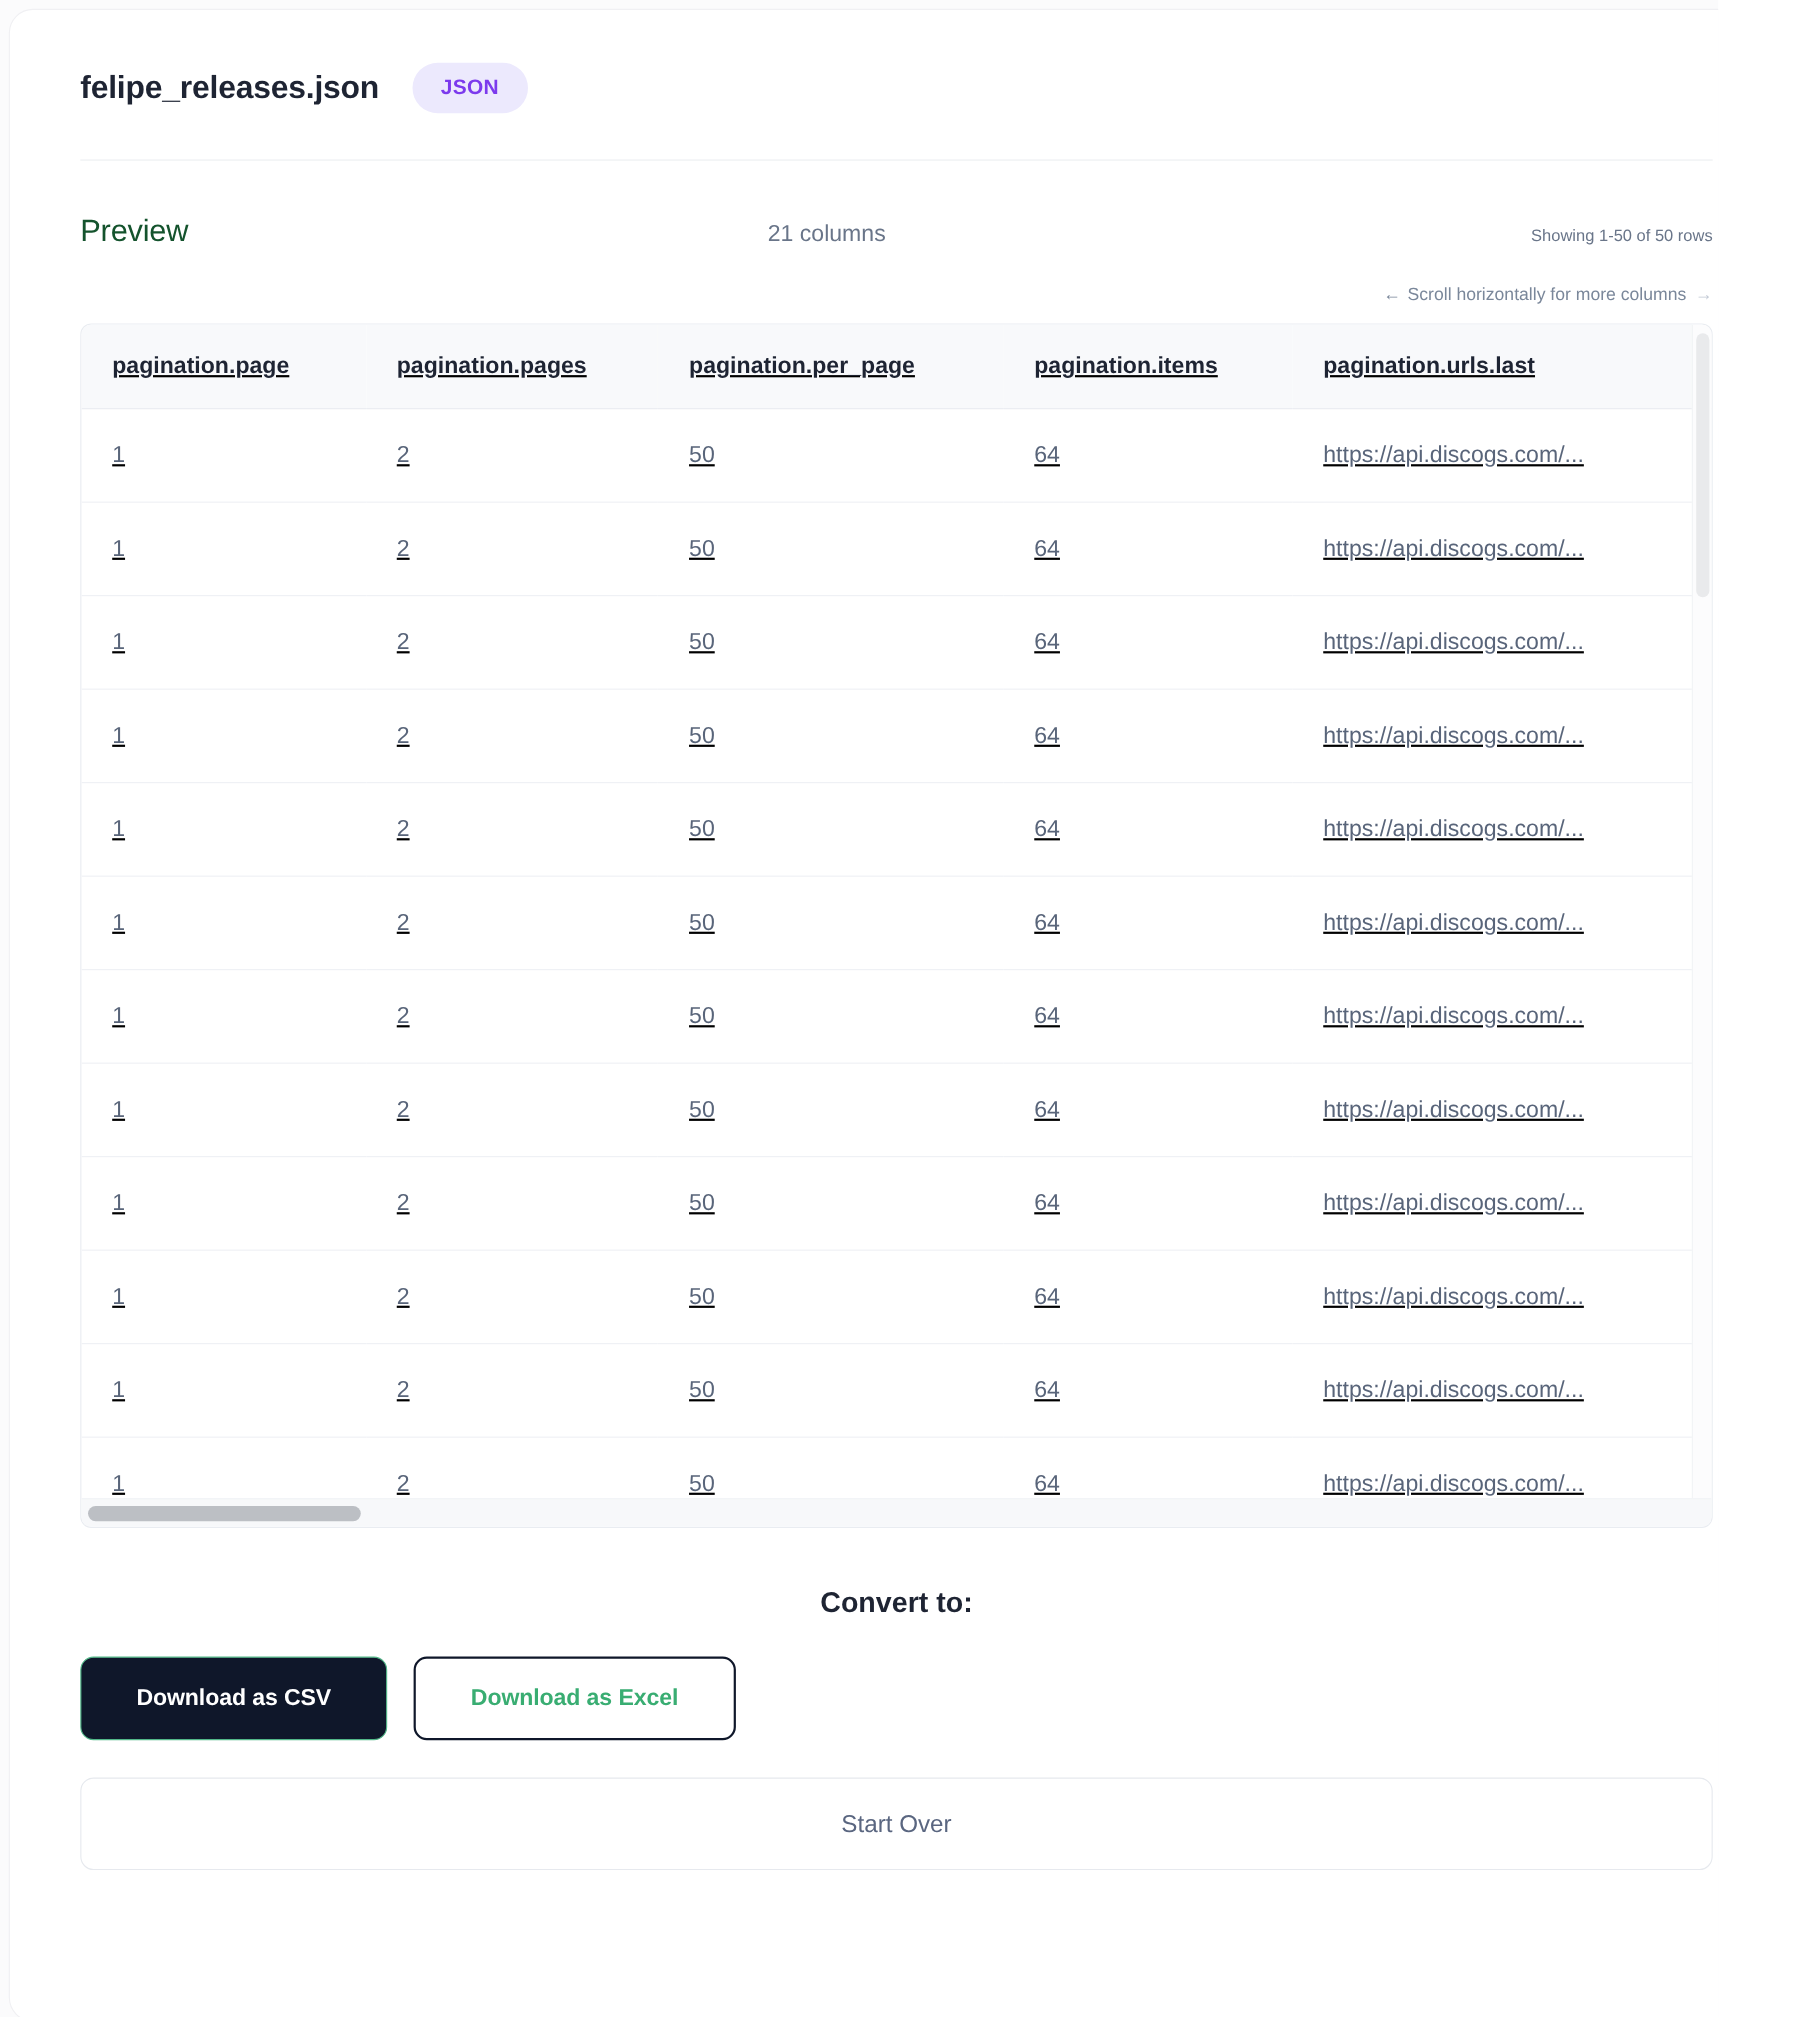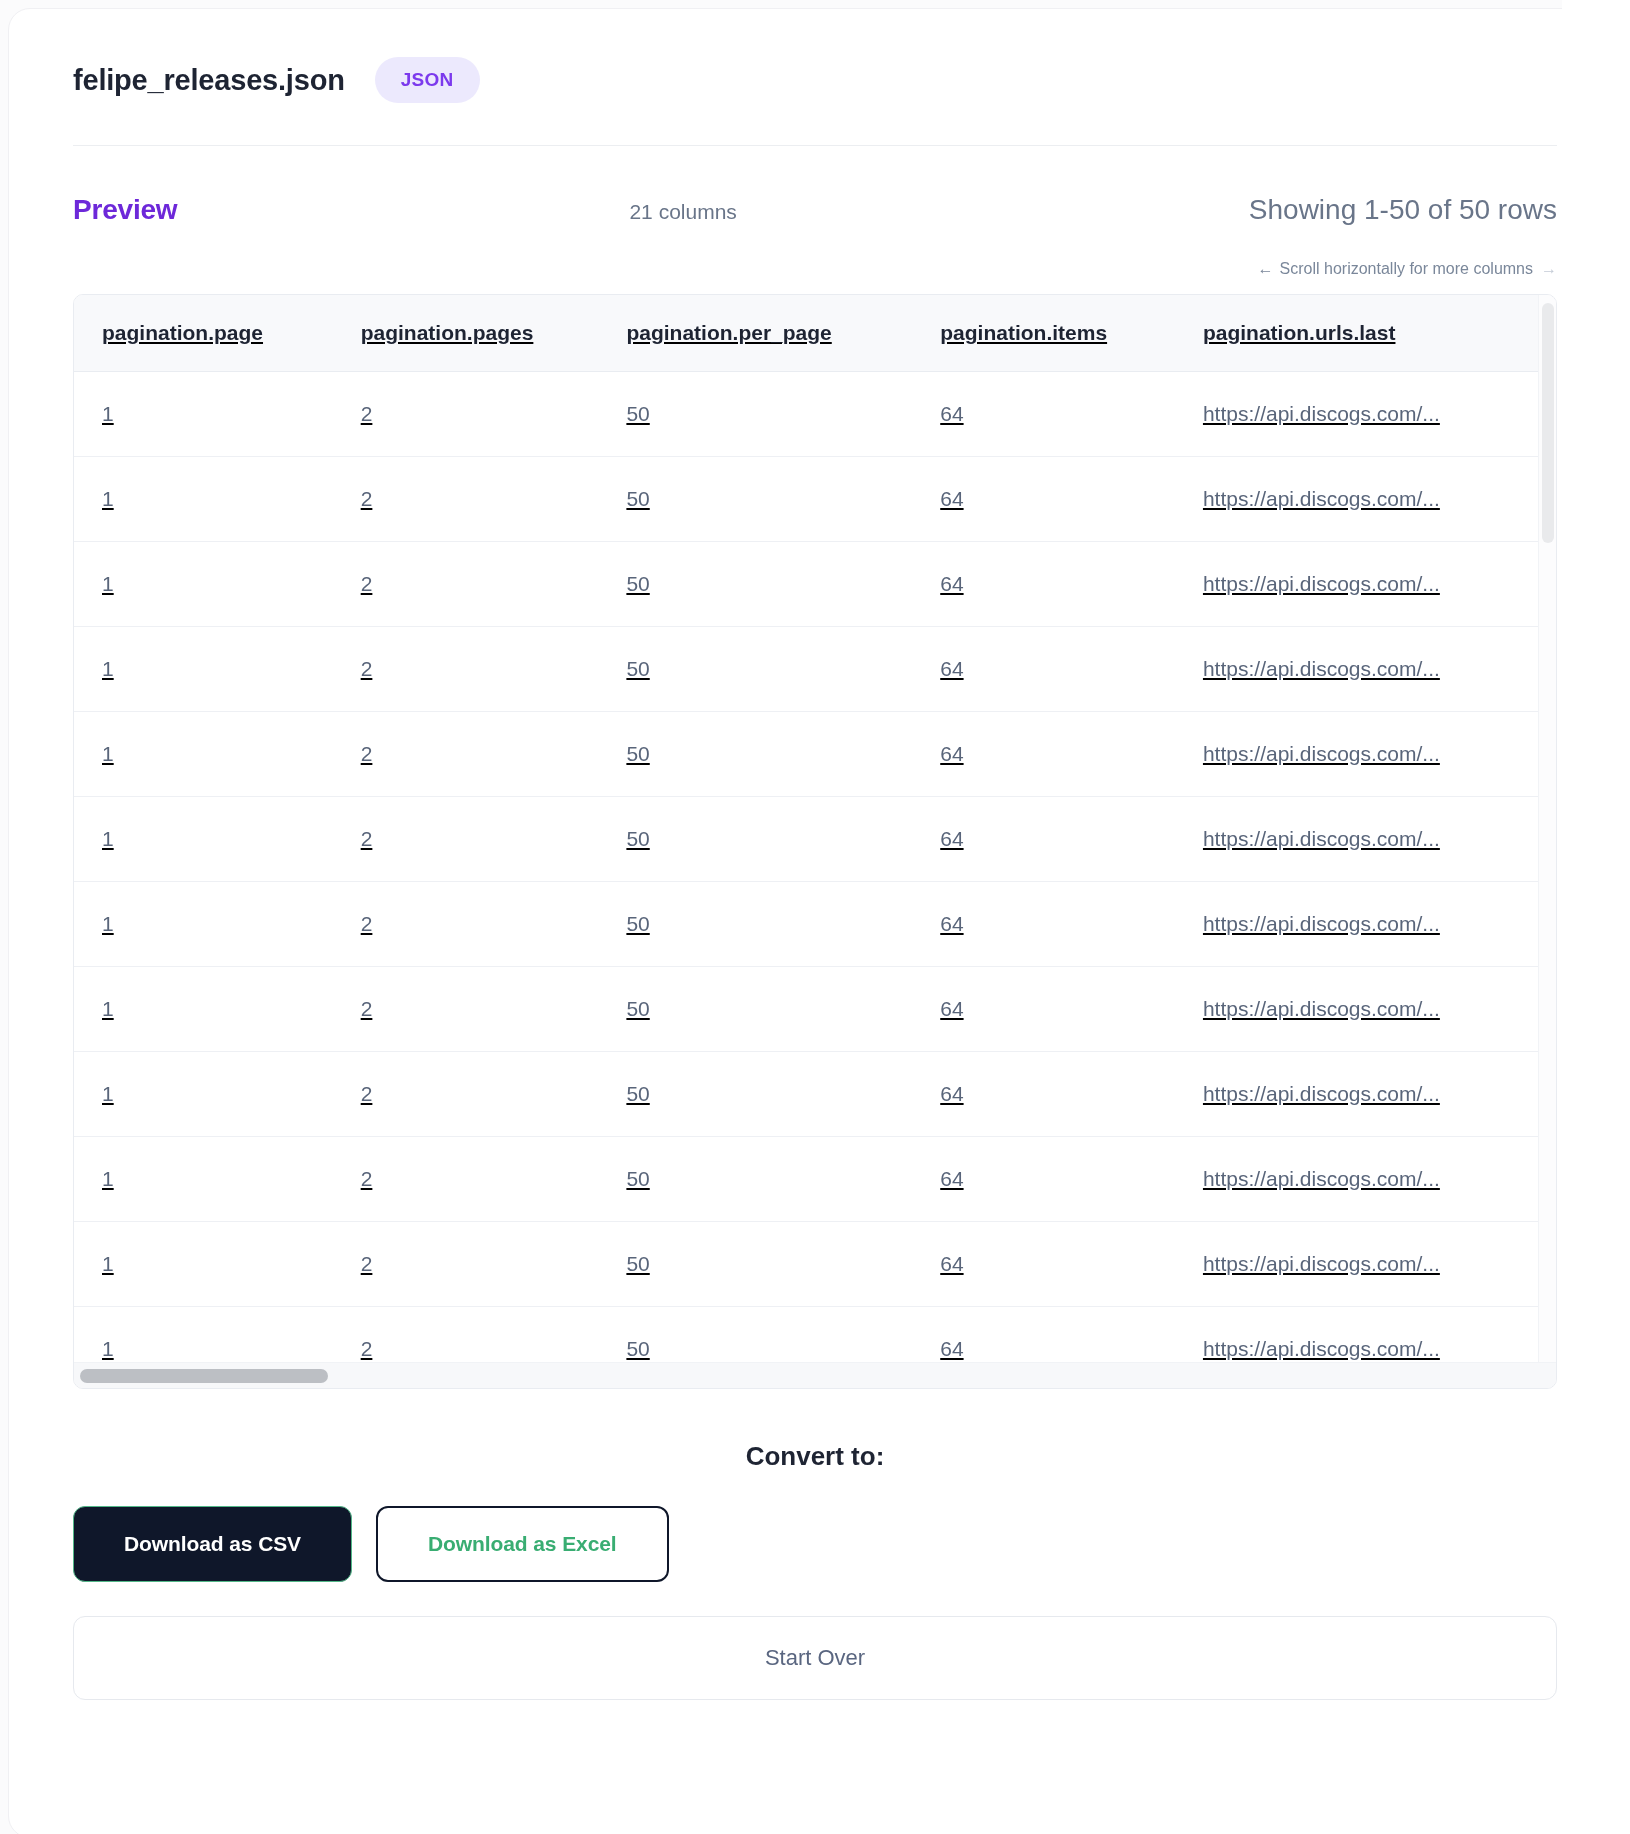--- a/index.html
+++ b/index.html
@@ -61,35 +61,35 @@
   }
 
   
   .preview-row {
     display: flex;
     align-items: baseline;
     padding-top: 48px;
   }
   .preview-title {
     font-size: 28px;
-    font-weight: bold;
-    color: #6d28d9;
+    font-weight: normal;
+    color: #14532d;
     letter-spacing: -0.2px;
     flex: 0 0 auto;
   }
   .preview-cols {
     flex: 1 1 auto;
     text-align: center;
     font-size: 21px;
     color: #697589;
     margin-left: -60px;
   }
   .preview-rows {
     flex: 0 0 auto;
-    font-size: 28px;
+    font-size: 15px;
     color: #697589;
     text-align: center;
   }
 
   .hint-row {
     text-align: center;
     margin-top: 28px;
     font-size: 21px;
     color: #6a7789;
   }

